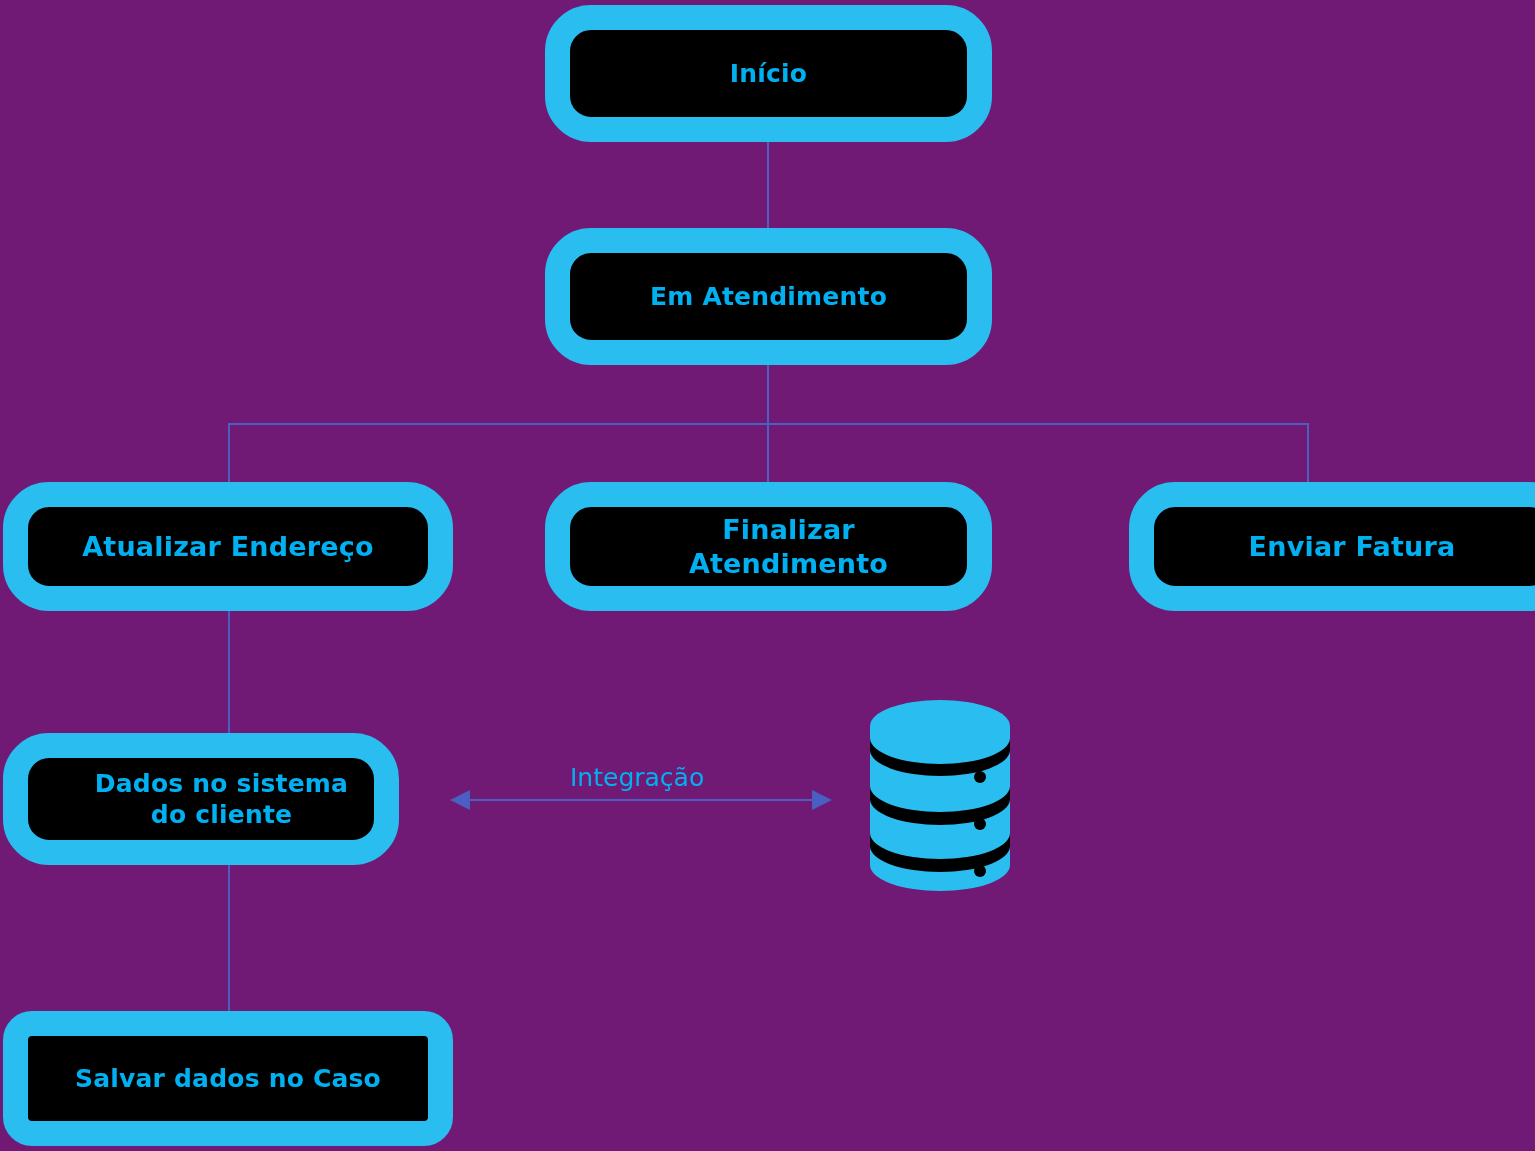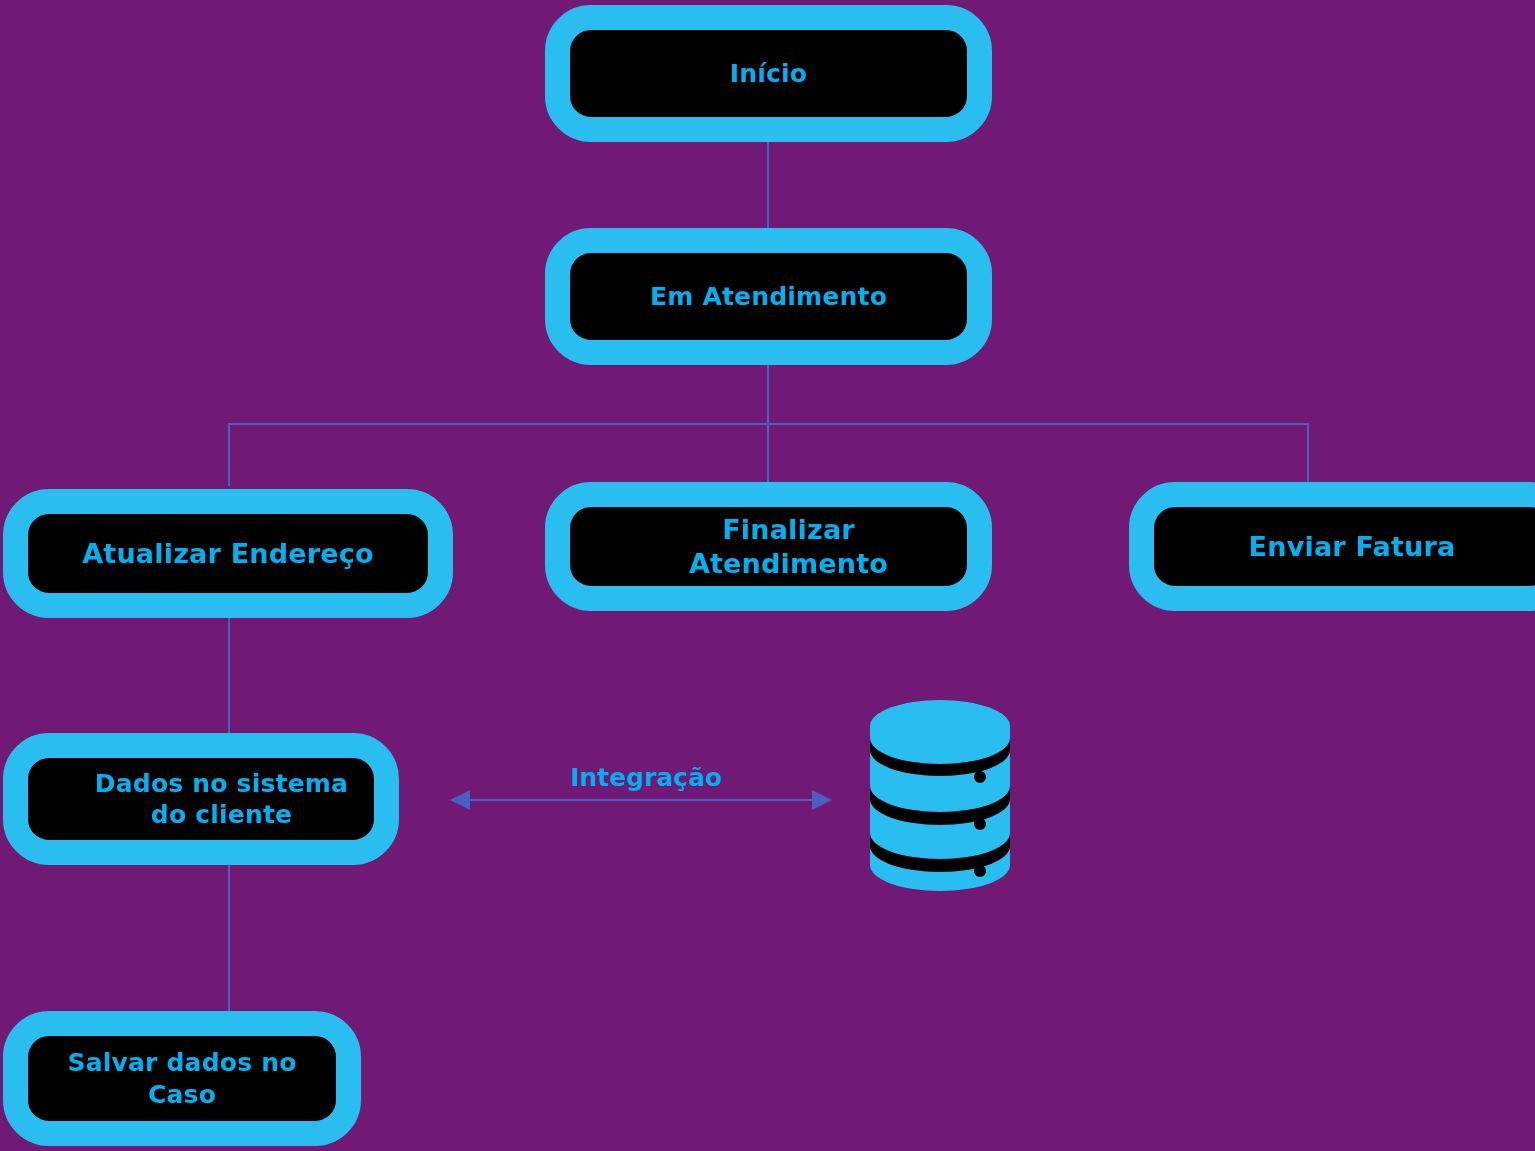--- a/index.html
+++ b/index.html
@@ -66,21 +66,21 @@
     height: 0;
     top: 0;
     border-top: 10px solid transparent;
     border-bottom: 10px solid transparent;
   }
   .arrowhead.left  { left: 0;  border-right: 20px solid #4A5FC1; }
   .arrowhead.right { right: 0; border-left: 20px solid #4A5FC1; }
   .int-label {
     position: absolute;
     color: #00B0F0;
-    font-weight: bold;
+    font-weight: normal;
     font-size: 25px;
     white-space: nowrap;
   }
 
   
   .db { position: absolute; }
 </style>
 </head>
 <body>
 
@@ -101,37 +101,37 @@
   <div class="conn-v" style="left:228px; top:862px; height:153px;"></div>
 
   <div class="node" style="left:545px; top:5px; width:447px; height:137px;">
     <span class="label">Início</span>
   </div>
 
   <div class="node" style="left:545px; top:228px; width:447px; height:137px;">
     <span class="label">Em Atendimento</span>
   </div>
 
-  <div class="node big" style="left:3px; top:482px; width:450px; height:129px;margin-top:7px;">
+  <div class="node big" style="left:3px; top:482px; width:450px; height:129px;">
     <span class="label">Atualizar Endereço</span>
   </div>
 
   <div class="node big" style="left:545px; top:482px; width:447px; height:129px;padding-left:40px;">
     <span class="label">Finalizar Atendimento</span>
   </div>
 
   <div class="node big" style="left:1129px; top:482px; width:446px; height:129px;">
     <span class="label">Enviar Fatura</span>
   </div>
 
   <div class="node" style="left:3px; top:733px; width:396px; height:132px;padding-left:41px;">
     <span class="label" style="max-width:300px;">Dados no sistema do cliente</span>
   </div>
 
-  <div class="node" style="left:3px; top:1011px; width:358px; height:135px;">
+  <div class="node" style="left:3px; top:1011px; width:450px; height:135px;border-radius:29px;">
     <span class="label">Salvar dados no Caso</span>
   </div>
 
   <div class="int-wrap" style="left:450px; top:790px; width:382px; height:20px;">
     <div class="arrowhead left"></div>
     <div class="int-line" style="left:18px; width:346px;"></div>
     <div class="arrowhead right"></div>
   </div>
   <div class="int-label" style="left:570px; top:763px;">Integração</div>
 

